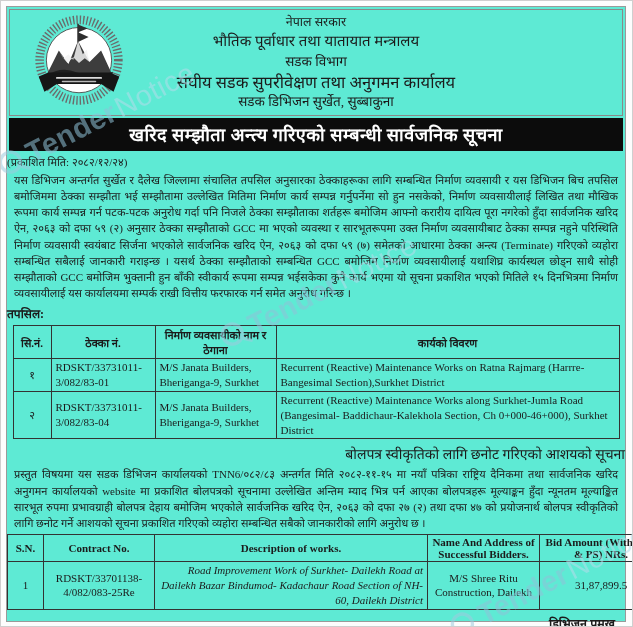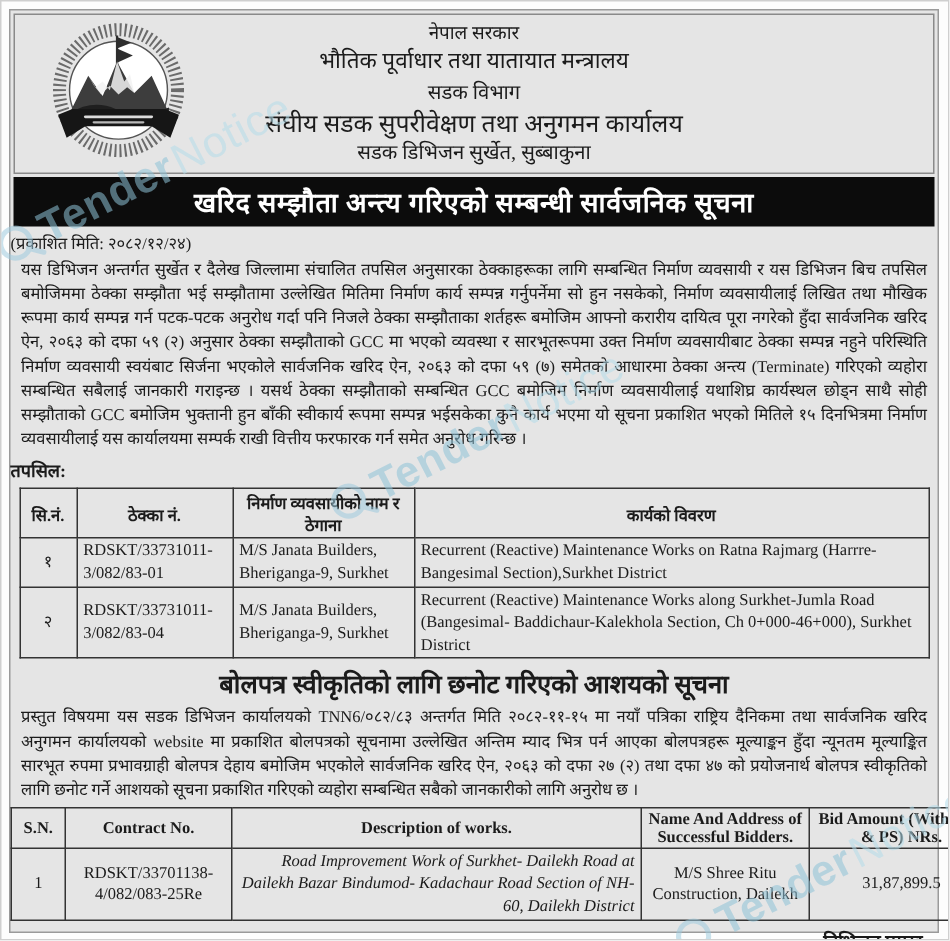--- a/index.html
+++ b/index.html
@@ -9,21 +9,21 @@
     width: 633px; height: 627px;
     background: #fdfdfd;
     overflow: hidden;
     font-family: "Liberation Serif", "DejaVu Serif", serif;
     color: #1b1b1b;
     border: 1px solid #cfcfcf;
   }
   .doc {
     position: absolute; left: 5px; top: 5px; right: 6px; bottom: 4px;
     border: 1px solid #9a9a9a;
-    background: #e5e5e5;
+    background: #5eead4;
   }
   
   .header {
     position: relative;
     margin: 2px;
     border: 1px solid #8a8a8a;
     height: 107px;
   }
   .emblem { position: absolute; left: 21px; top: 5px; width: 96px; height: 96px; }
   .header-lines { text-align: center; padding-top: 5px; line-height: 1.12; }
@@ -49,21 +49,21 @@
   }
   .tapasil { font-weight: bold; font-size: 12px; padding: 4px 0 3px; }
   
   table { border-collapse: collapse; font-size: 11px; table-layout: fixed; }
   th, td { border: 1px solid #333; padding: 1px 4px; vertical-align: middle; overflow-wrap: break-word; }
   th { font-weight: bold; text-align: center; }
   .t1 { width: 606px; margin: 0 auto; }
   .t1 .c0 { width: 38px; }  .t1 .c1 { width: 104px; } .t1 .c2 { width: 121px; } .t1 .c3 { width: 343px; }
   .t1 td.center { text-align: center; }
   .t1 td { line-height: 1.35; }
-  .sec2-heading { text-align: center; font-weight: bold; font-size: 17px; padding: 5px 0 2px; }
+  .sec2-heading { text-align: right; font-weight: normal; font-size: 14px; padding: 5px 0 2px; }
   .t2 { width: 617px; margin: 3px auto 0; }
   .t2 .c0 { width: 36px; } .t2 .c1 { width: 111px; } .t2 .c2 { width: 273px; margin-top: 24px; } .t2 .c3 { width: 112px; } .t2 .c4 { width: 123px; text-align: center; }
   .t2 td { line-height: 1.35; text-align: center; }
   .t2 td.left { text-align: right; font-style: italic; }
   .signature { text-align: right; font-weight: bold; font-size: 12.5px; padding: 5px 10px 0 0; }
   
   .wm {
     position: absolute; z-index: 6; pointer-events: none;
     display: flex; align-items: center; gap: 2px;
     transform: rotate(-27deg); transform-origin: left bottom;

